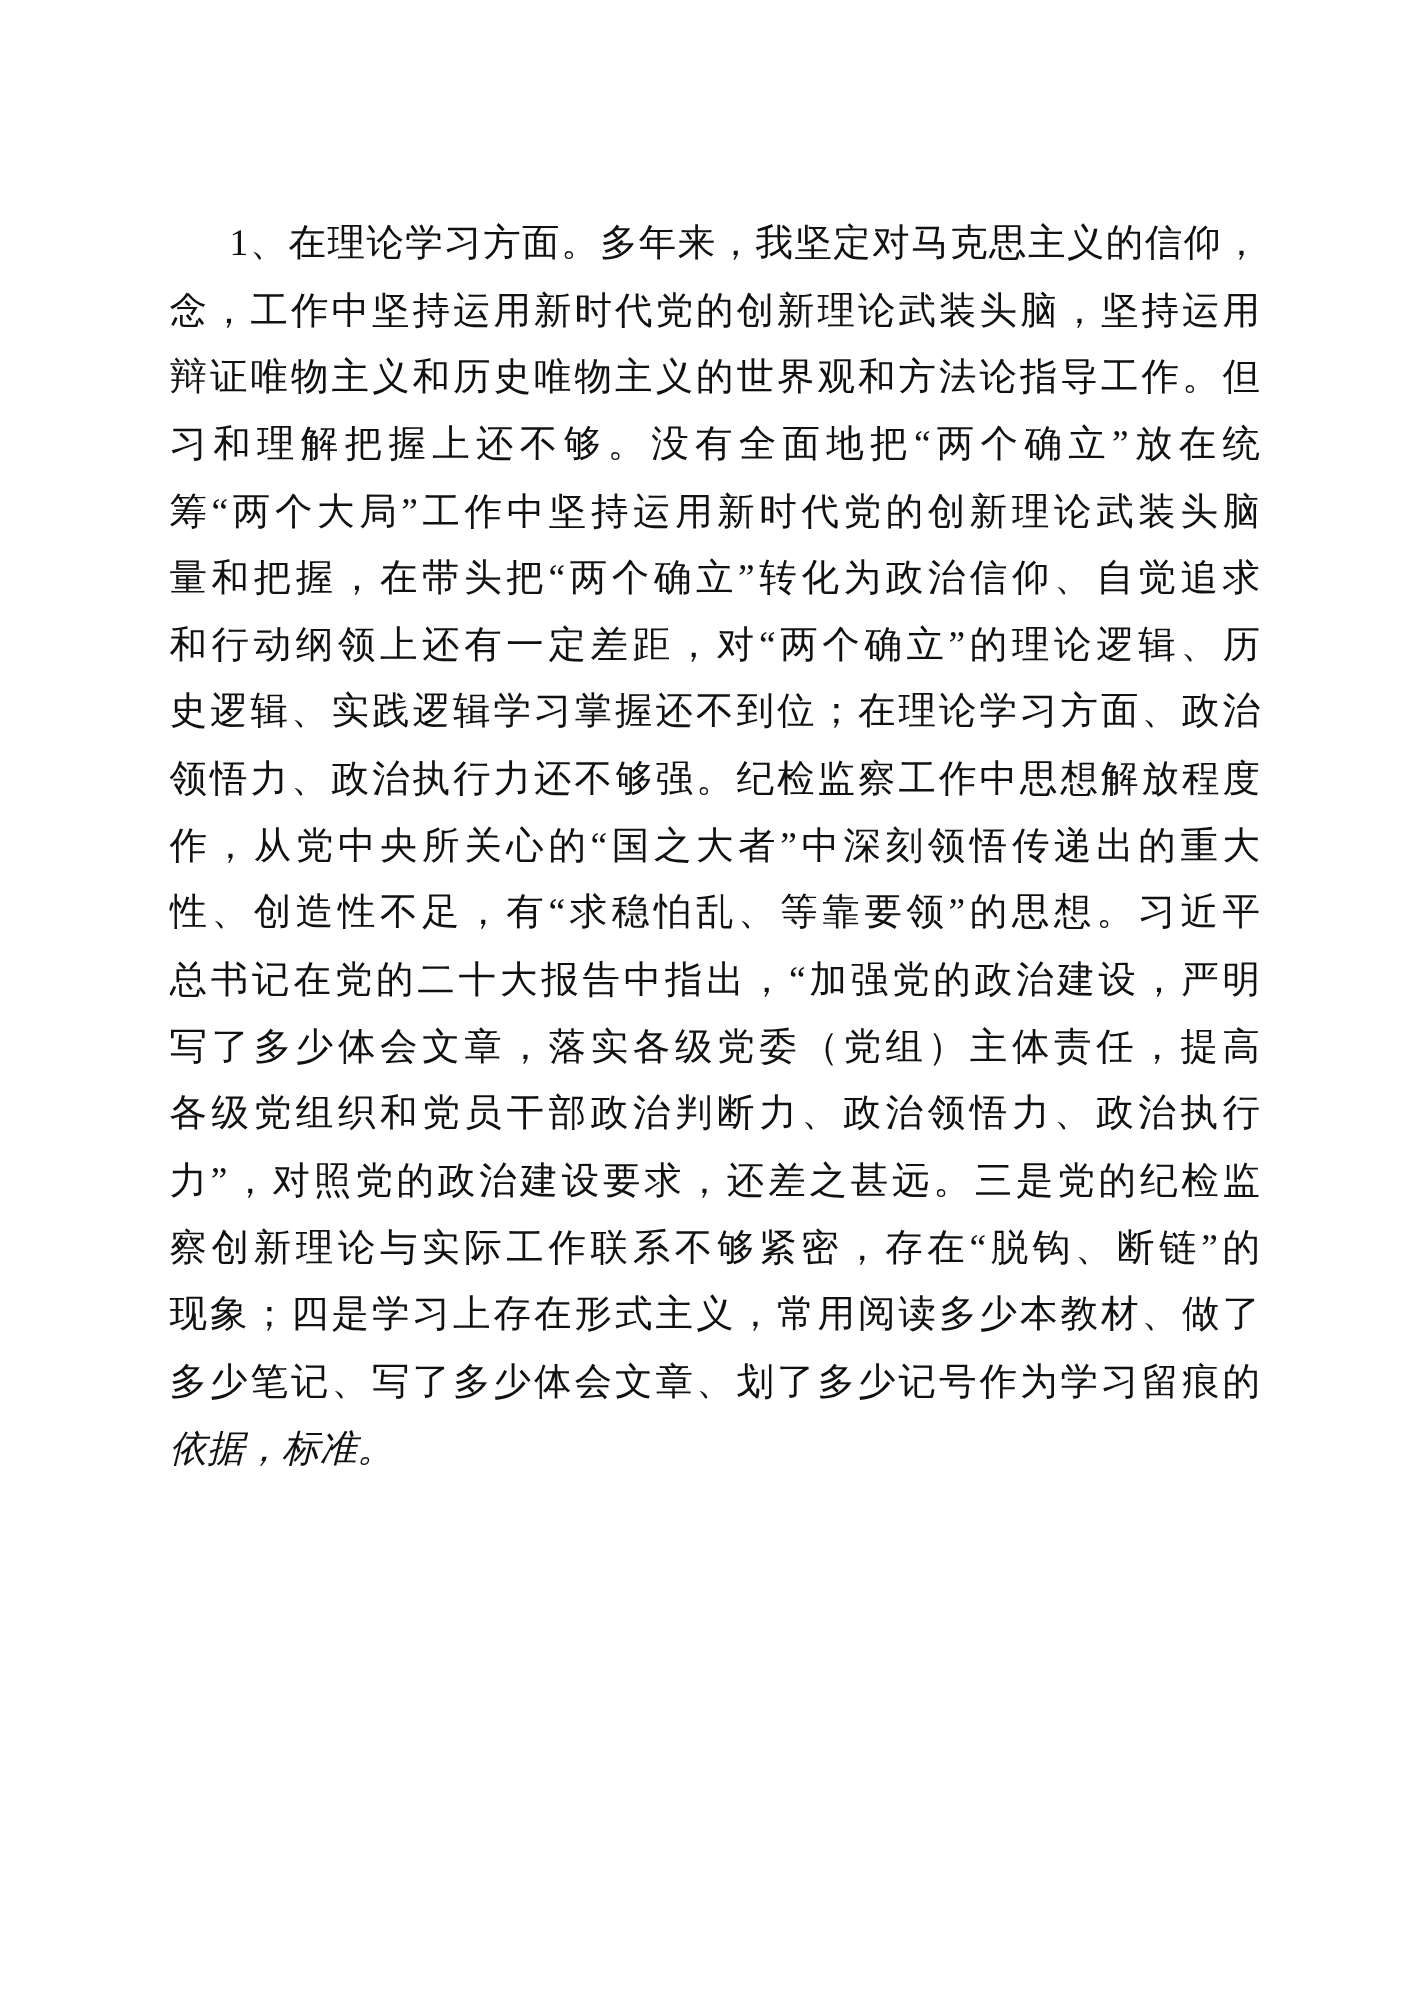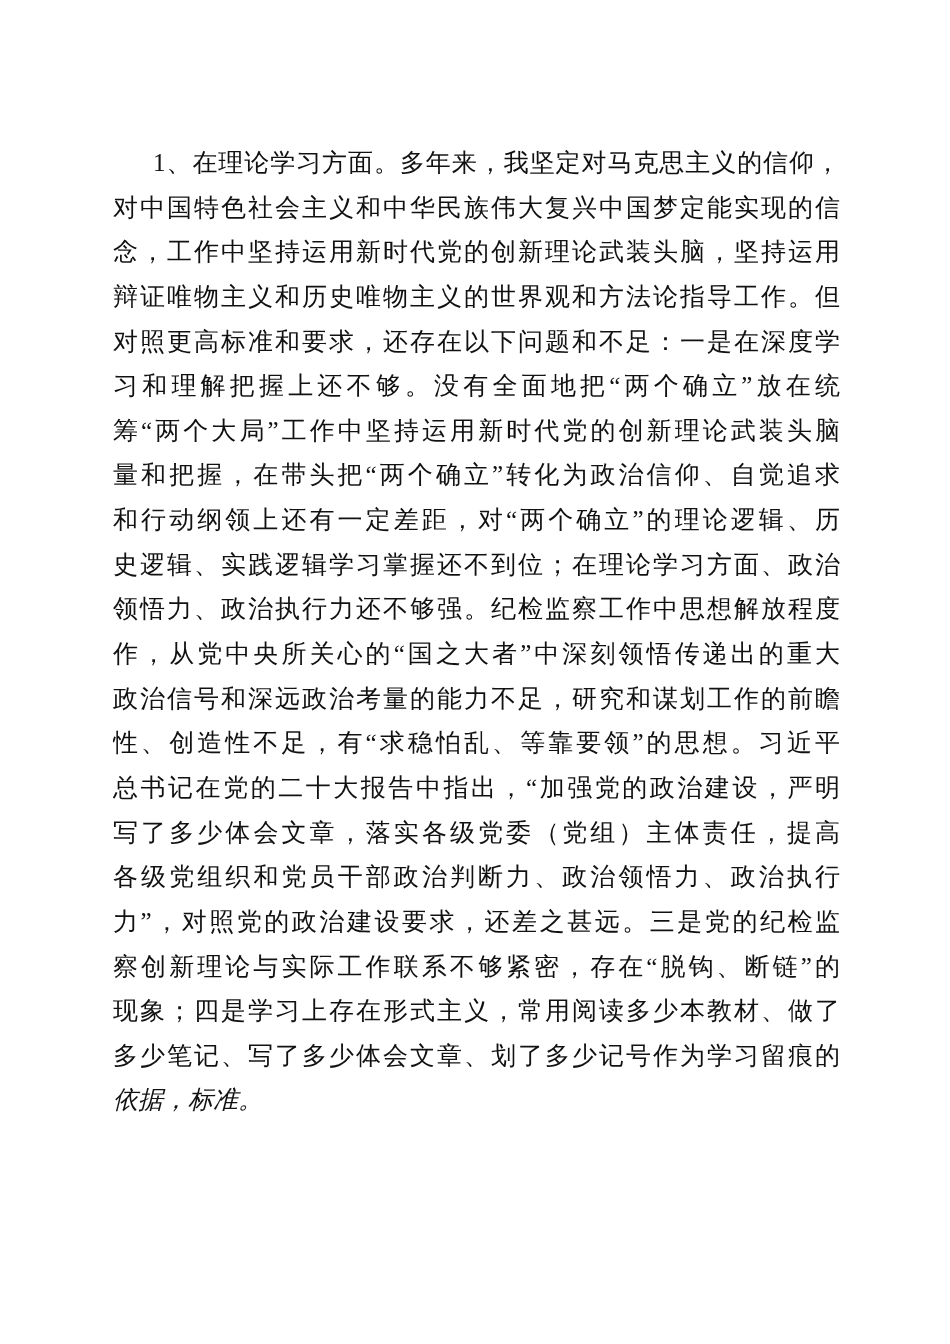--- a/index.html
+++ b/index.html
@@ -46,32 +46,29 @@
     font-style: italic;
     -moz-text-align-last: left;
   }
 </style>
 </head>
 <body>
 
 <div class="page">
   <div class="doc-body">
     <div class="line line--first">1、在理论学习方面。多年来，我坚定对马克思主义的信仰，</div>
-    <div class="line">对中国特色社会主义和中华民族伟大复兴中国梦定能实现的信</div>
     <div class="line">念，工作中坚持运用新时代党的创新理论武装头脑，坚持运用</div>
     <div class="line">辩证唯物主义和历史唯物主义的世界观和方法论指导工作。但</div>
-    <div class="line">对照更高标准和要求，还存在以下问题和不足：一是在深度学</div>
     <div class="line">习和理解把握上还不够。没有全面地把“两个确立”放在统</div>
     <div class="line">筹“两个大局”工作中坚持运用新时代党的创新理论武装头脑</div>
     <div class="line">量和把握，在带头把“两个确立”转化为政治信仰、自觉追求</div>
     <div class="line">和行动纲领上还有一定差距，对“两个确立”的理论逻辑、历</div>
     <div class="line">史逻辑、实践逻辑学习掌握还不到位；在理论学习方面、政治</div>
     <div class="line">领悟力、政治执行力还不够强。纪检监察工作中思想解放程度</div>
     <div class="line">作，从党中央所关心的“国之大者”中深刻领悟传递出的重大</div>
-    <div class="line">政治信号和深远政治考量的能力不足，研究和谋划工作的前瞻</div>
     <div class="line">性、创造性不足，有“求稳怕乱、等靠要领”的思想。习近平</div>
     <div class="line">总书记在党的二十大报告中指出，“加强党的政治建设，严明</div>
     <div class="line">写了多少体会文章，落实各级党委（党组）主体责任，提高</div>
     <div class="line">各级党组织和党员干部政治判断力、政治领悟力、政治执行</div>
     <div class="line">力”，对照党的政治建设要求，还差之甚远。三是党的纪检监</div>
     <div class="line">察创新理论与实际工作联系不够紧密，存在“脱钩、断链”的</div>
     <div class="line">现象；四是学习上存在形式主义，常用阅读多少本教材、做了</div>
     <div class="line">多少笔记、写了多少体会文章、划了多少记号作为学习留痕的</div>
     <div class="line line--last">依据，标准。</div>
   </div>

